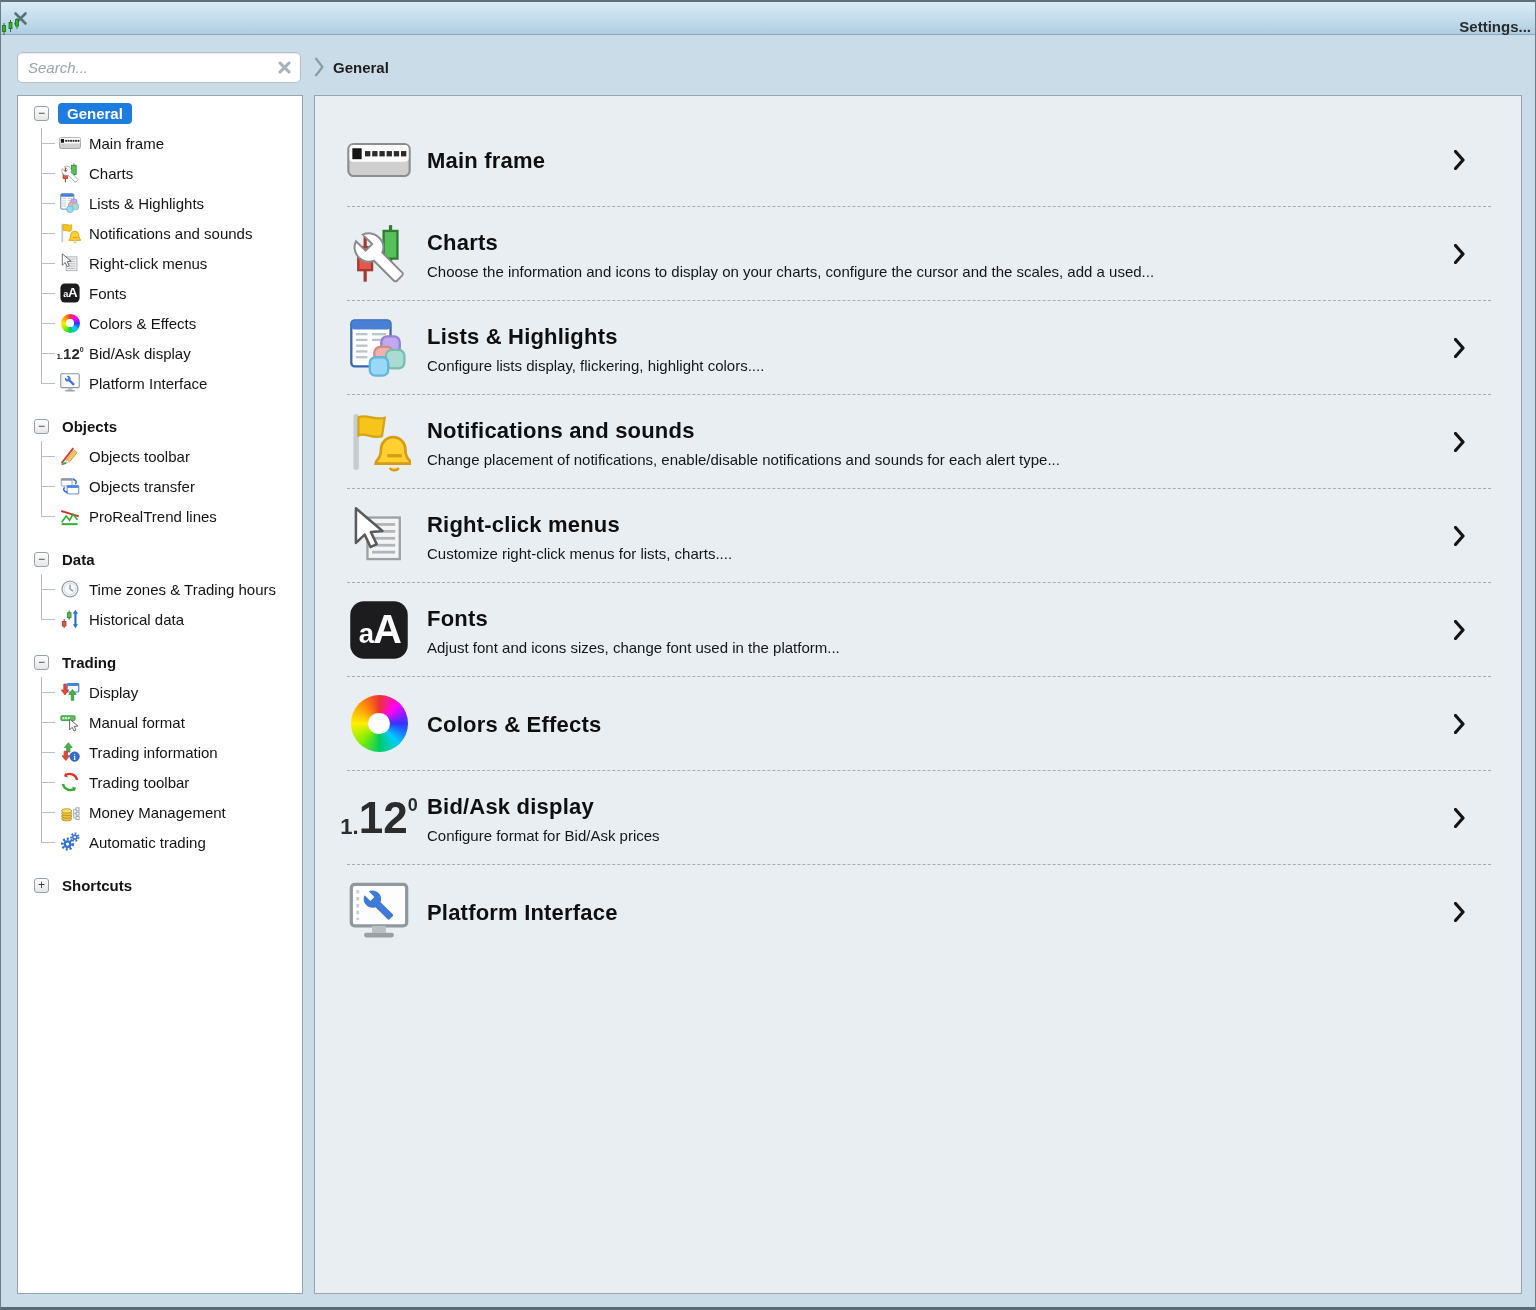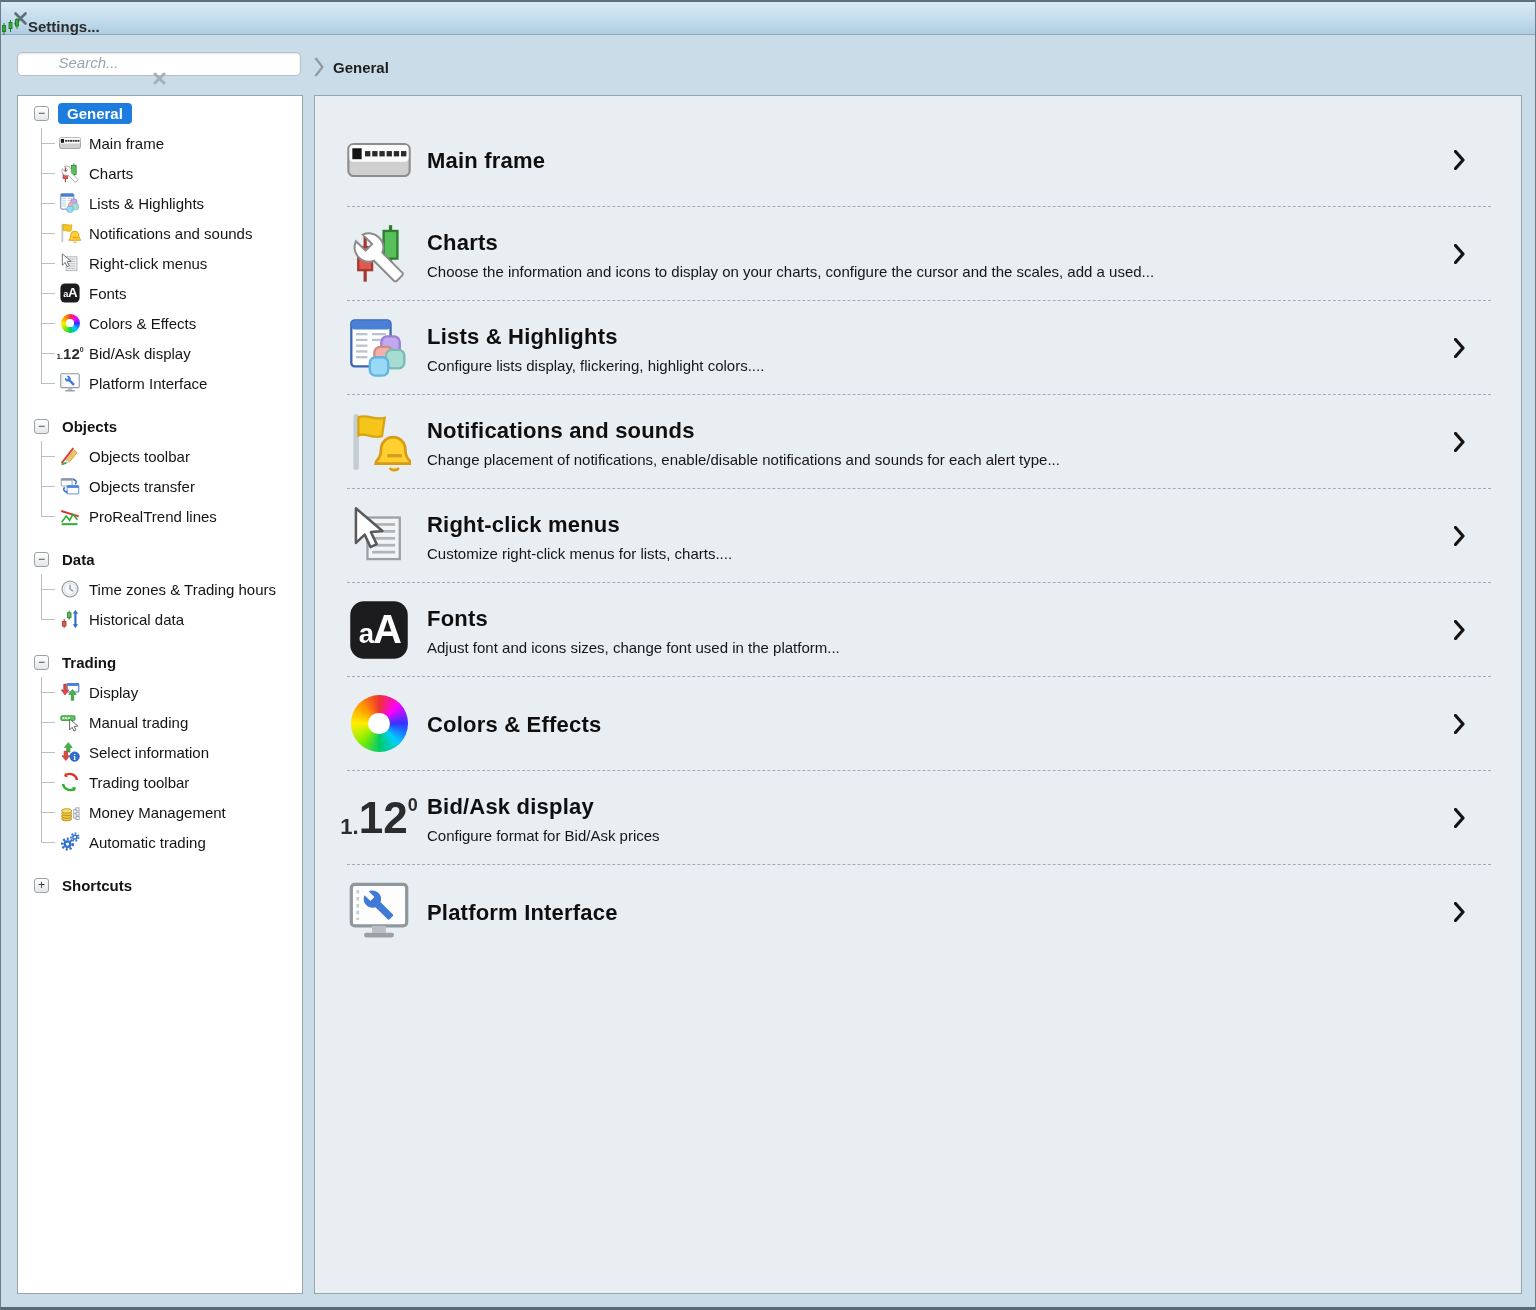--- a/index.html
+++ b/index.html
@@ -24,29 +24,29 @@
     background:linear-gradient(#d9eaf6, #c3dcec 55%, #aecde2);
     border-bottom:1px solid #8fa6b6;
   }
   .close-btn {
     position:absolute; left:10px; top:7px; width:19px; height:19px;
     display:flex; align-items:center; justify-content:center;
     cursor:default;
   }
   .title-wrap {
     position:absolute; left:0; right:4px; top:0; height:48px;
-    display:flex; align-items:center; justify-content:flex-start; gap:7px;
+    display:flex; align-items:center; justify-content:space-between; gap:7px;
   }
   .title-text { font-size:15px; font-weight:bold; color:#2b2b2b; }
   
   .search-box {
-    position:absolute; left:16px; top:50px; width:284px; height:24px;
+    position:absolute; left:16px; top:50px; width:284px; height:31px;
     background:#fff; border:1px solid #b3c0c7; border-radius:5px;
     box-shadow:inset 0 1px 2px rgba(0,0,0,.10);
-    display:flex; align-items:center; padding:0 8px;flex-direction:column;
+    display:flex; align-items:center; padding:0 8px;
   }
   .search-box input {
     flex:1; border:none; outline:none; background:transparent;
     font-size:15px; font-style:italic; color:#333;
     font-family:"Liberation Sans", sans-serif;
   }
   .search-box input::placeholder { color:#9aa6ad; font-style:italic; }
   .search-clear { width:16px; height:16px; display:flex; align-items:center; justify-content:center; }
   .breadcrumb {
     position:absolute; left:313px; top:52px; height:26px;
@@ -393,32 +393,32 @@
                 <svg width="100%" height="100%" viewBox="0 0 24 24">
                   <rect x="1" y="4.5" width="17" height="5.6" rx="1.2" fill="#5ec45e" stroke="#2f8f2f"></rect>
                   <g fill="#eaffea">
                     <rect x="3" y="6.3" width="2.2" height="2.2"></rect>
                     <rect x="6.3" y="6.3" width="2.2" height="2.2"></rect>
                     <rect x="9.6" y="6.3" width="2.2" height="2.2"></rect>
                   </g>
                   <path d="M11.5 8.5 L11.5 21.5 L14.6 18.4 L16.8 22.8 L19.2 21.6 L17 17.3 L21.5 16.8 Z" fill="#fff" stroke="#5a5a5a" stroke-width="1.1" stroke-linejoin="round"></path>
                 </svg>
               </span>
-              <span class="tree-label">Manual trading</span>
+              <span class="tree-label">Manual format</span>
             </li>
             <li class="tree-row child-row">
               <span class="tree-icon">
                 <svg width="100%" height="100%" viewBox="0 0 24 24">
                   <path d="M10 0.8 L14.6 6.5 L12 6.5 L12 12 L8 12 L8 6.5 L5.4 6.5 Z" fill="#47b347" stroke="#2e8f2e" stroke-width="0.8"></path>
                   <path d="M5 11 L9 11 L9 16.5 L11.6 16.5 L7 22.2 L2.4 16.5 L5 16.5 Z" fill="#e0493d" stroke="#b23328" stroke-width="0.8"></path>
                   <circle cx="17.5" cy="17.5" r="5.6" fill="#2f6fd0" stroke="#1f55a8"></circle>
                   <text x="17.5" y="21" text-anchor="middle" font-size="9.5" font-weight="bold" fill="#fff" font-family="serif">i</text>
                 </svg>
               </span>
-              <span class="tree-label">Select information</span>
+              <span class="tree-label">Trading information</span>
             </li>
             <li class="tree-row child-row">
               <span class="tree-icon">
                 <svg width="100%" height="100%" viewBox="0 0 24 24">
                   <path d="M20.5 9.5 A 9 9 0 0 0 6.2 4.2" fill="none" stroke="#d8342a" stroke-width="2.8"></path>
                   <path d="M9.5 6.5 L4.8 5.2 L6.6 0.8 Z" fill="#d8342a"></path>
                   <path d="M3.5 14.5 A 9 9 0 0 0 17.8 19.8" fill="none" stroke="#2fae2f" stroke-width="2.8"></path>
                   <path d="M14.5 17.5 L19.2 18.8 L17.4 23.2 Z" fill="#2fae2f"></path>
                 </svg>
               </span>

